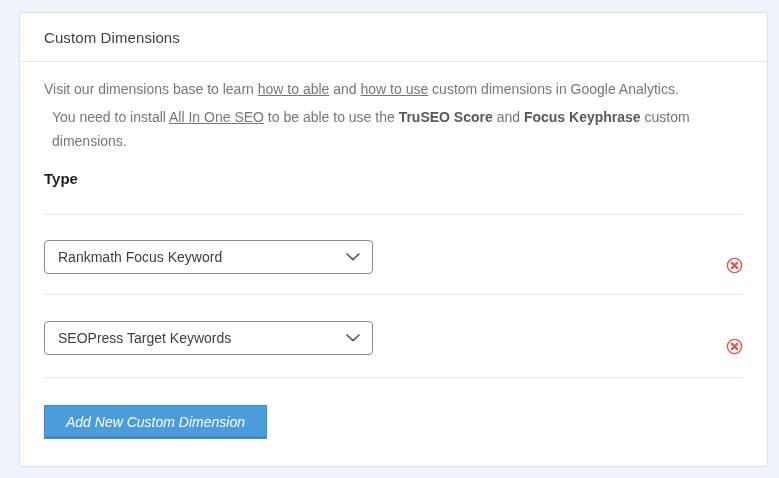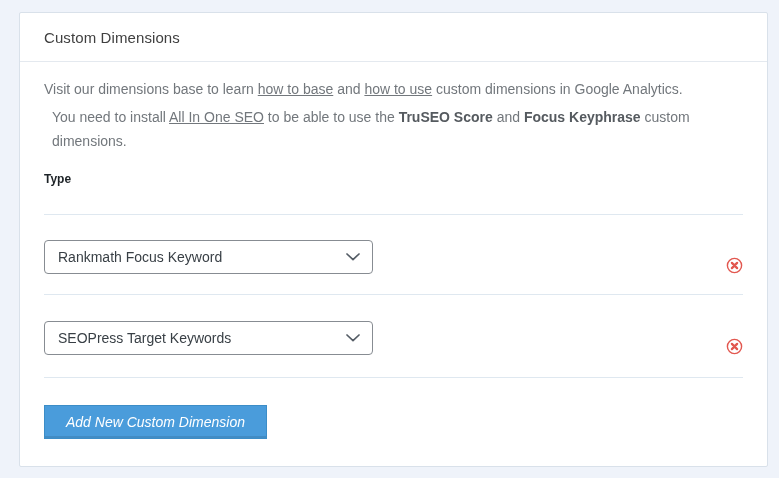--- a/index.html
+++ b/index.html
@@ -47,21 +47,21 @@
     color: #72777c;
     text-decoration: underline;
     cursor: pointer;
   }
   p.body-text b {
     color: #555a5f;
     font-weight: 700;
   }
   .type-label {
     margin-top: 16px;
-    font-size: 12px;
+    font-size: 15px;
     line-height: 20px;
     font-weight: 700;
     color: #1d2327;
   }
   hr.rule {
     border: none;
     border-top: 1px solid #dfe8f0;
     height: 0;
   }
   .rule-a { margin-top: 25px; }
@@ -127,21 +127,21 @@
 <body>
 
 <div class="card">
 
   <div class="card-header">
     <span class="card-title">Custom Dimensions</span>
   </div>
 
   <div class="card-body">
 
-    <p class="body-text intro-p"><span>Visit our dimensions base to learn </span><a href="#">how to base</a><span> and </span><a href="#">how to use</a><span> custom dimensions in Google Analytics.</span></p>
+    <p class="body-text intro-p"><span>Visit our dimensions base to learn </span><a href="#">how to able</a><span> and </span><a href="#">how to use</a><span> custom dimensions in Google Analytics.</span></p>
 
     <p class="body-text note-p"><span>You need to install </span><a href="#">All In One SEO</a><span> to be able to use the </span><b>TruSEO Score</b><span> and </span><b>Focus Keyphrase</b><span> custom dimensions.</span></p>
 
     <div class="type-label">Type</div>
 
     <hr class="rule rule-a">
 
     <div class="dim-row row-1">
       <div class="select-wrap">
         <select class="dim-select">

